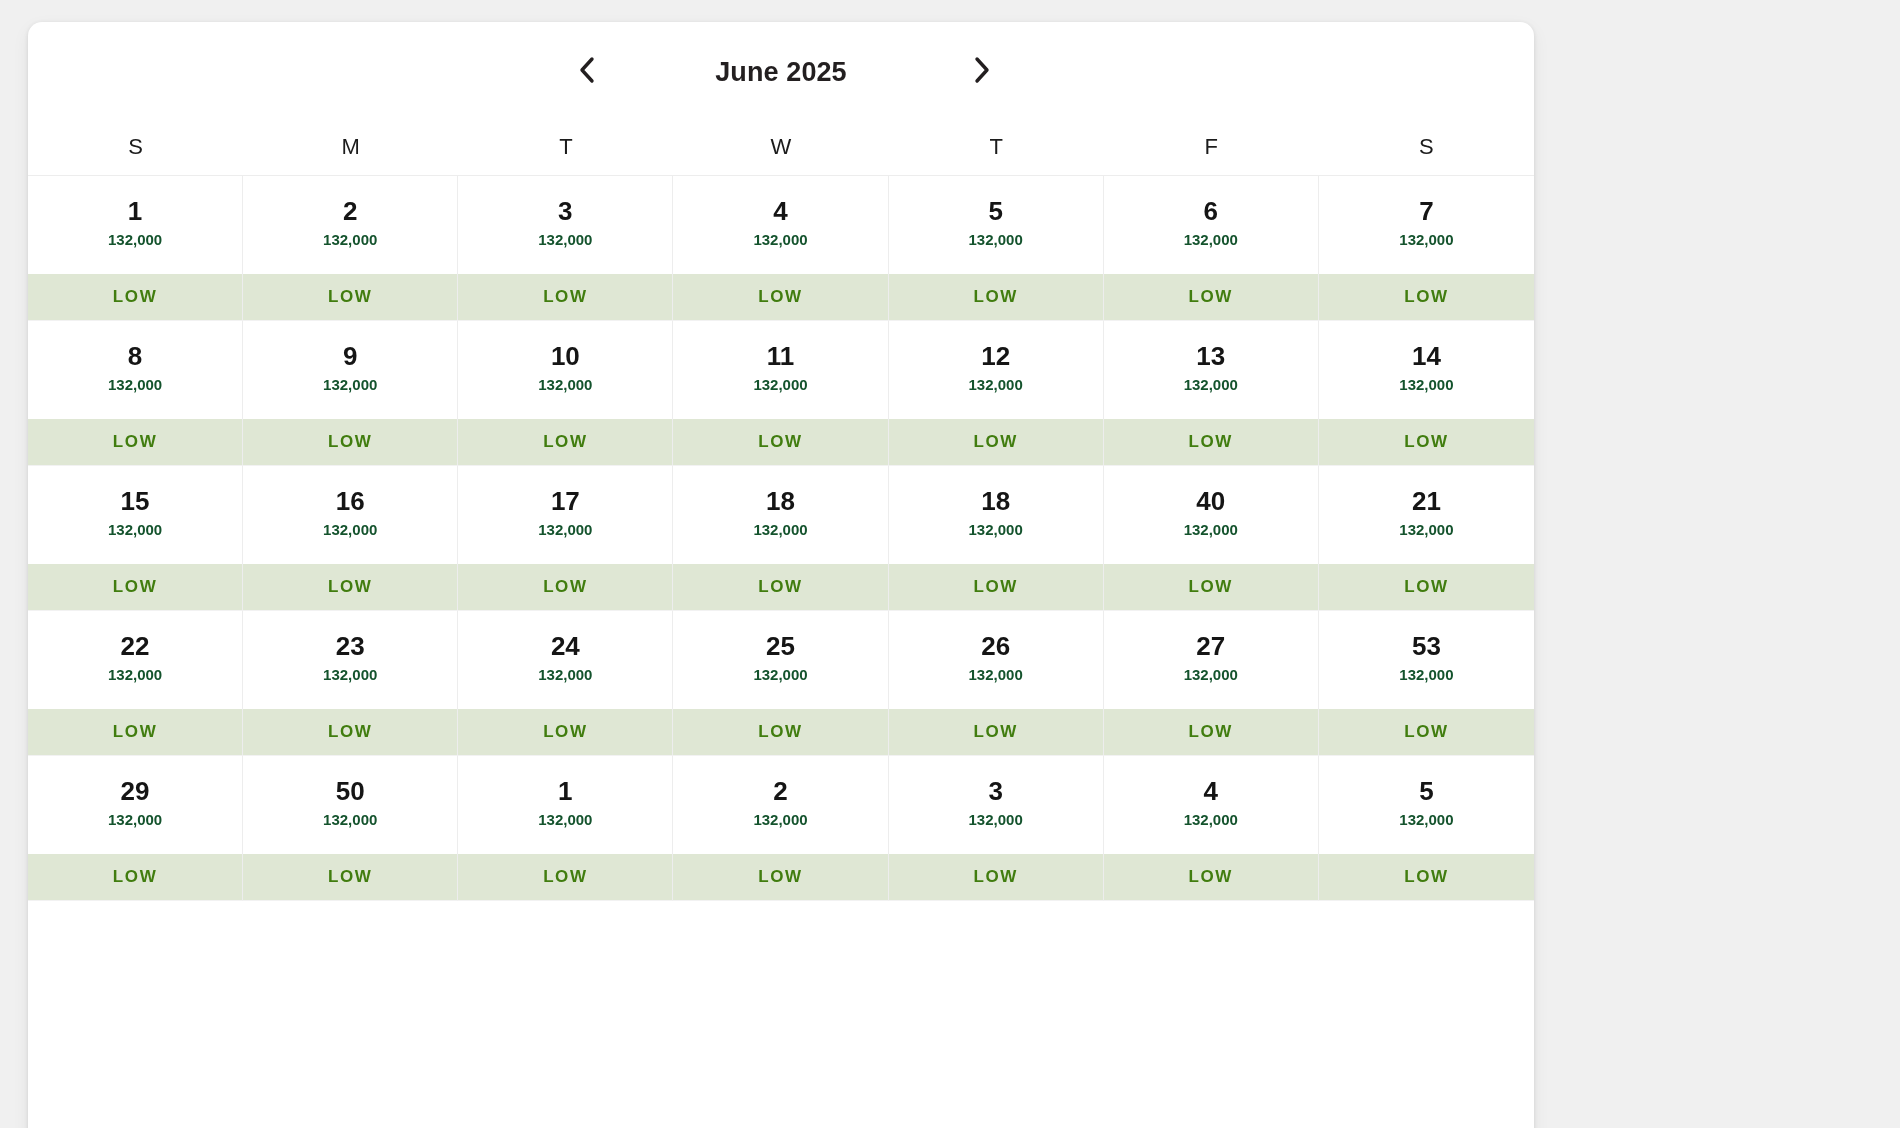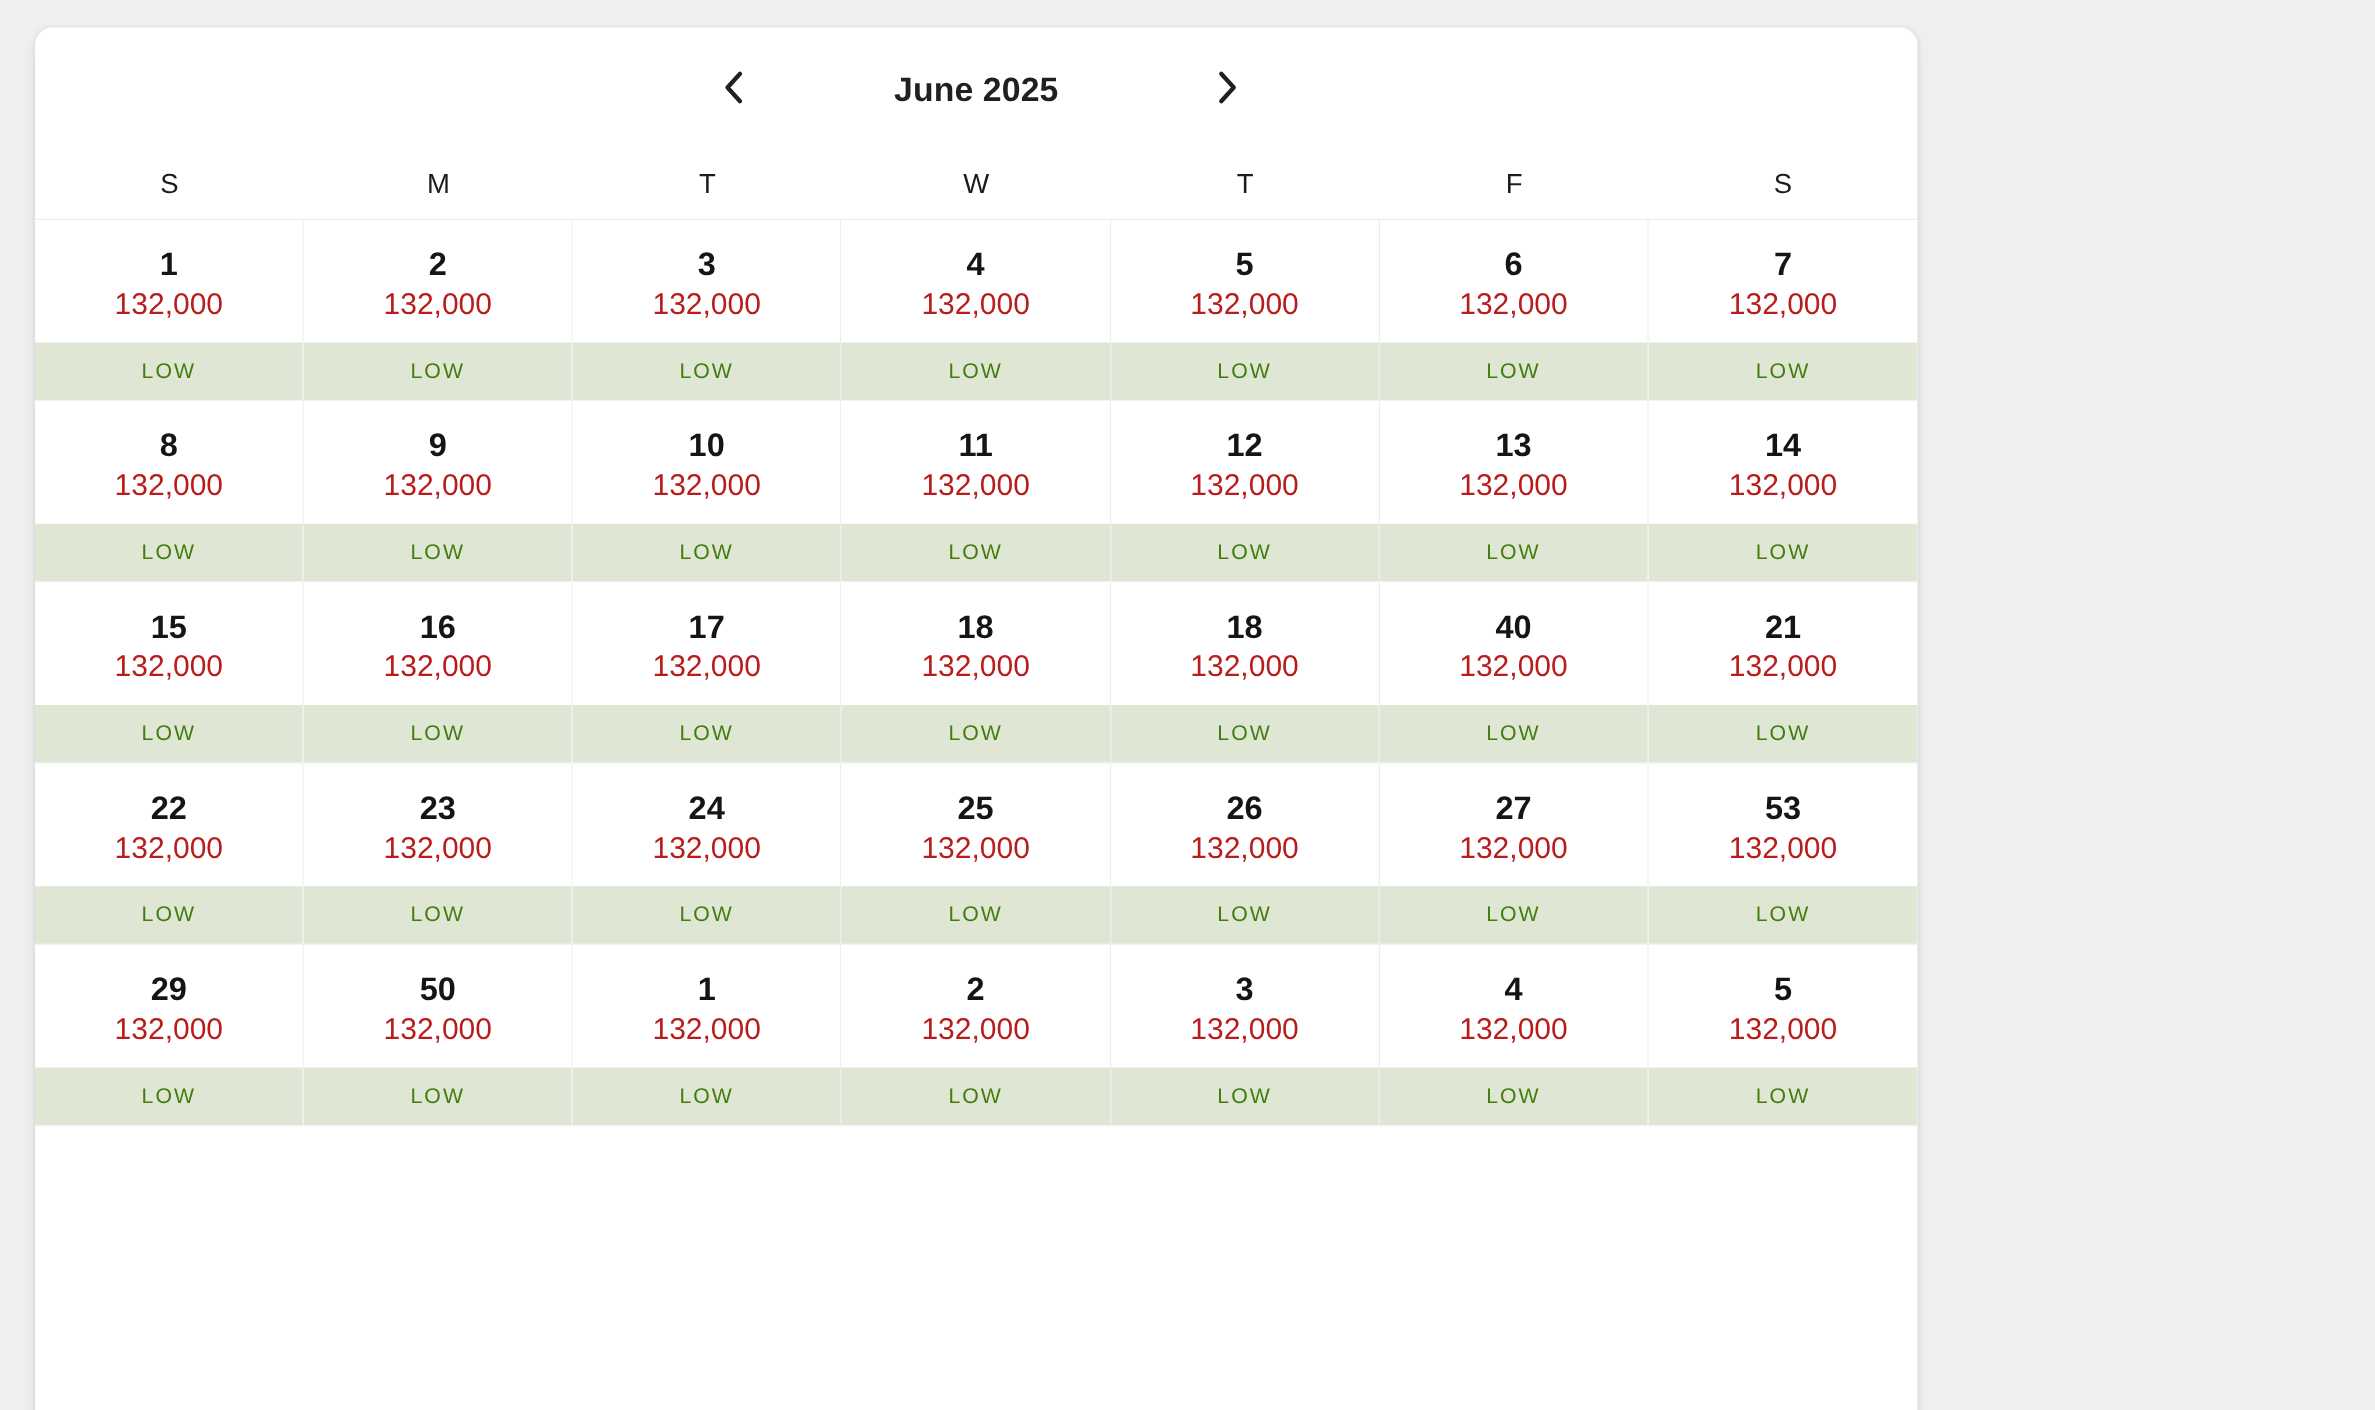--- a/index.html
+++ b/index.html
@@ -114,34 +114,34 @@
   }
 
   .day-number {
     font-size: 26px;
     font-weight: 700;
     color: #151515;
     line-height: 1;
   }
 
   .day-price {
-    font-size: 24px;
-    font-weight: 400;
-    color: #b91c1c;
+    font-size: 15px;
+    font-weight: 700;
+    color: #14532d;
     line-height: 1;
   }
 
   .day-badge {
     height: 46px;
     background: #dfe7d4;
     display: flex;
     align-items: center;
     justify-content: center;
     font-size: 17px;
-    font-weight: 400;
+    font-weight: 700;
     color: #417d0f;
     letter-spacing: 1.6px;
     text-transform: uppercase;
   }
 </style>
 </head>
 <body>
 
 <div id="root">
 

